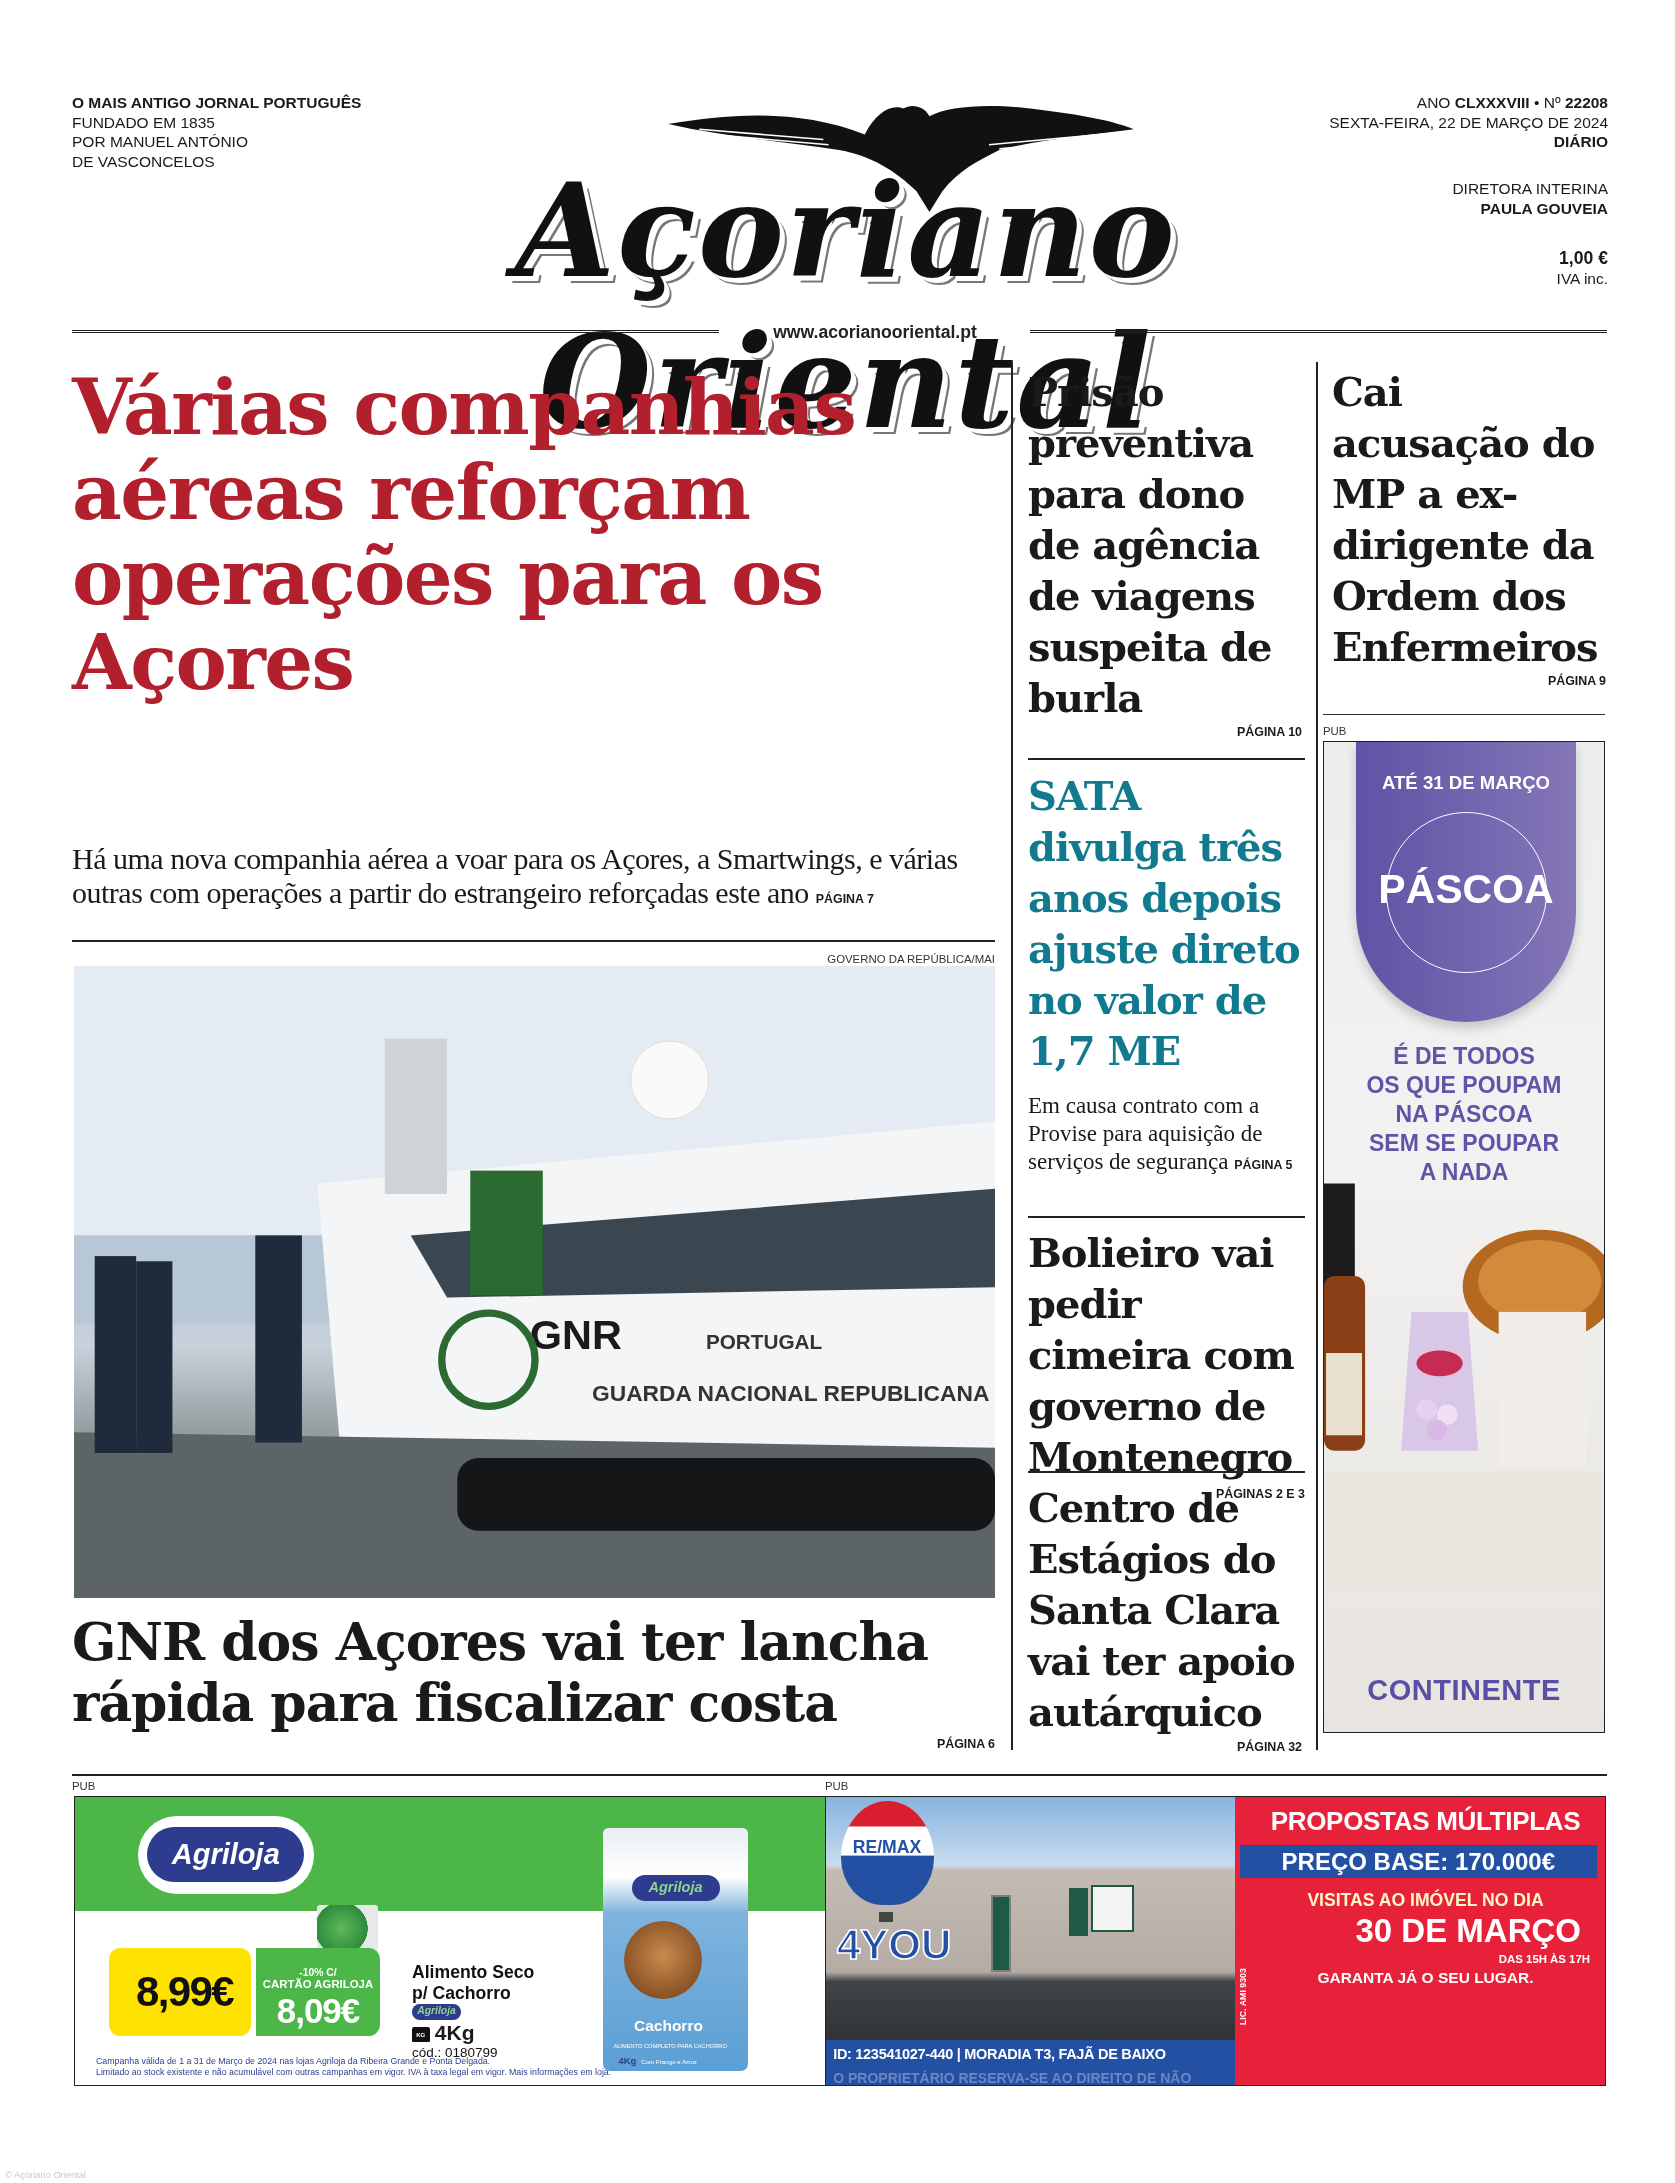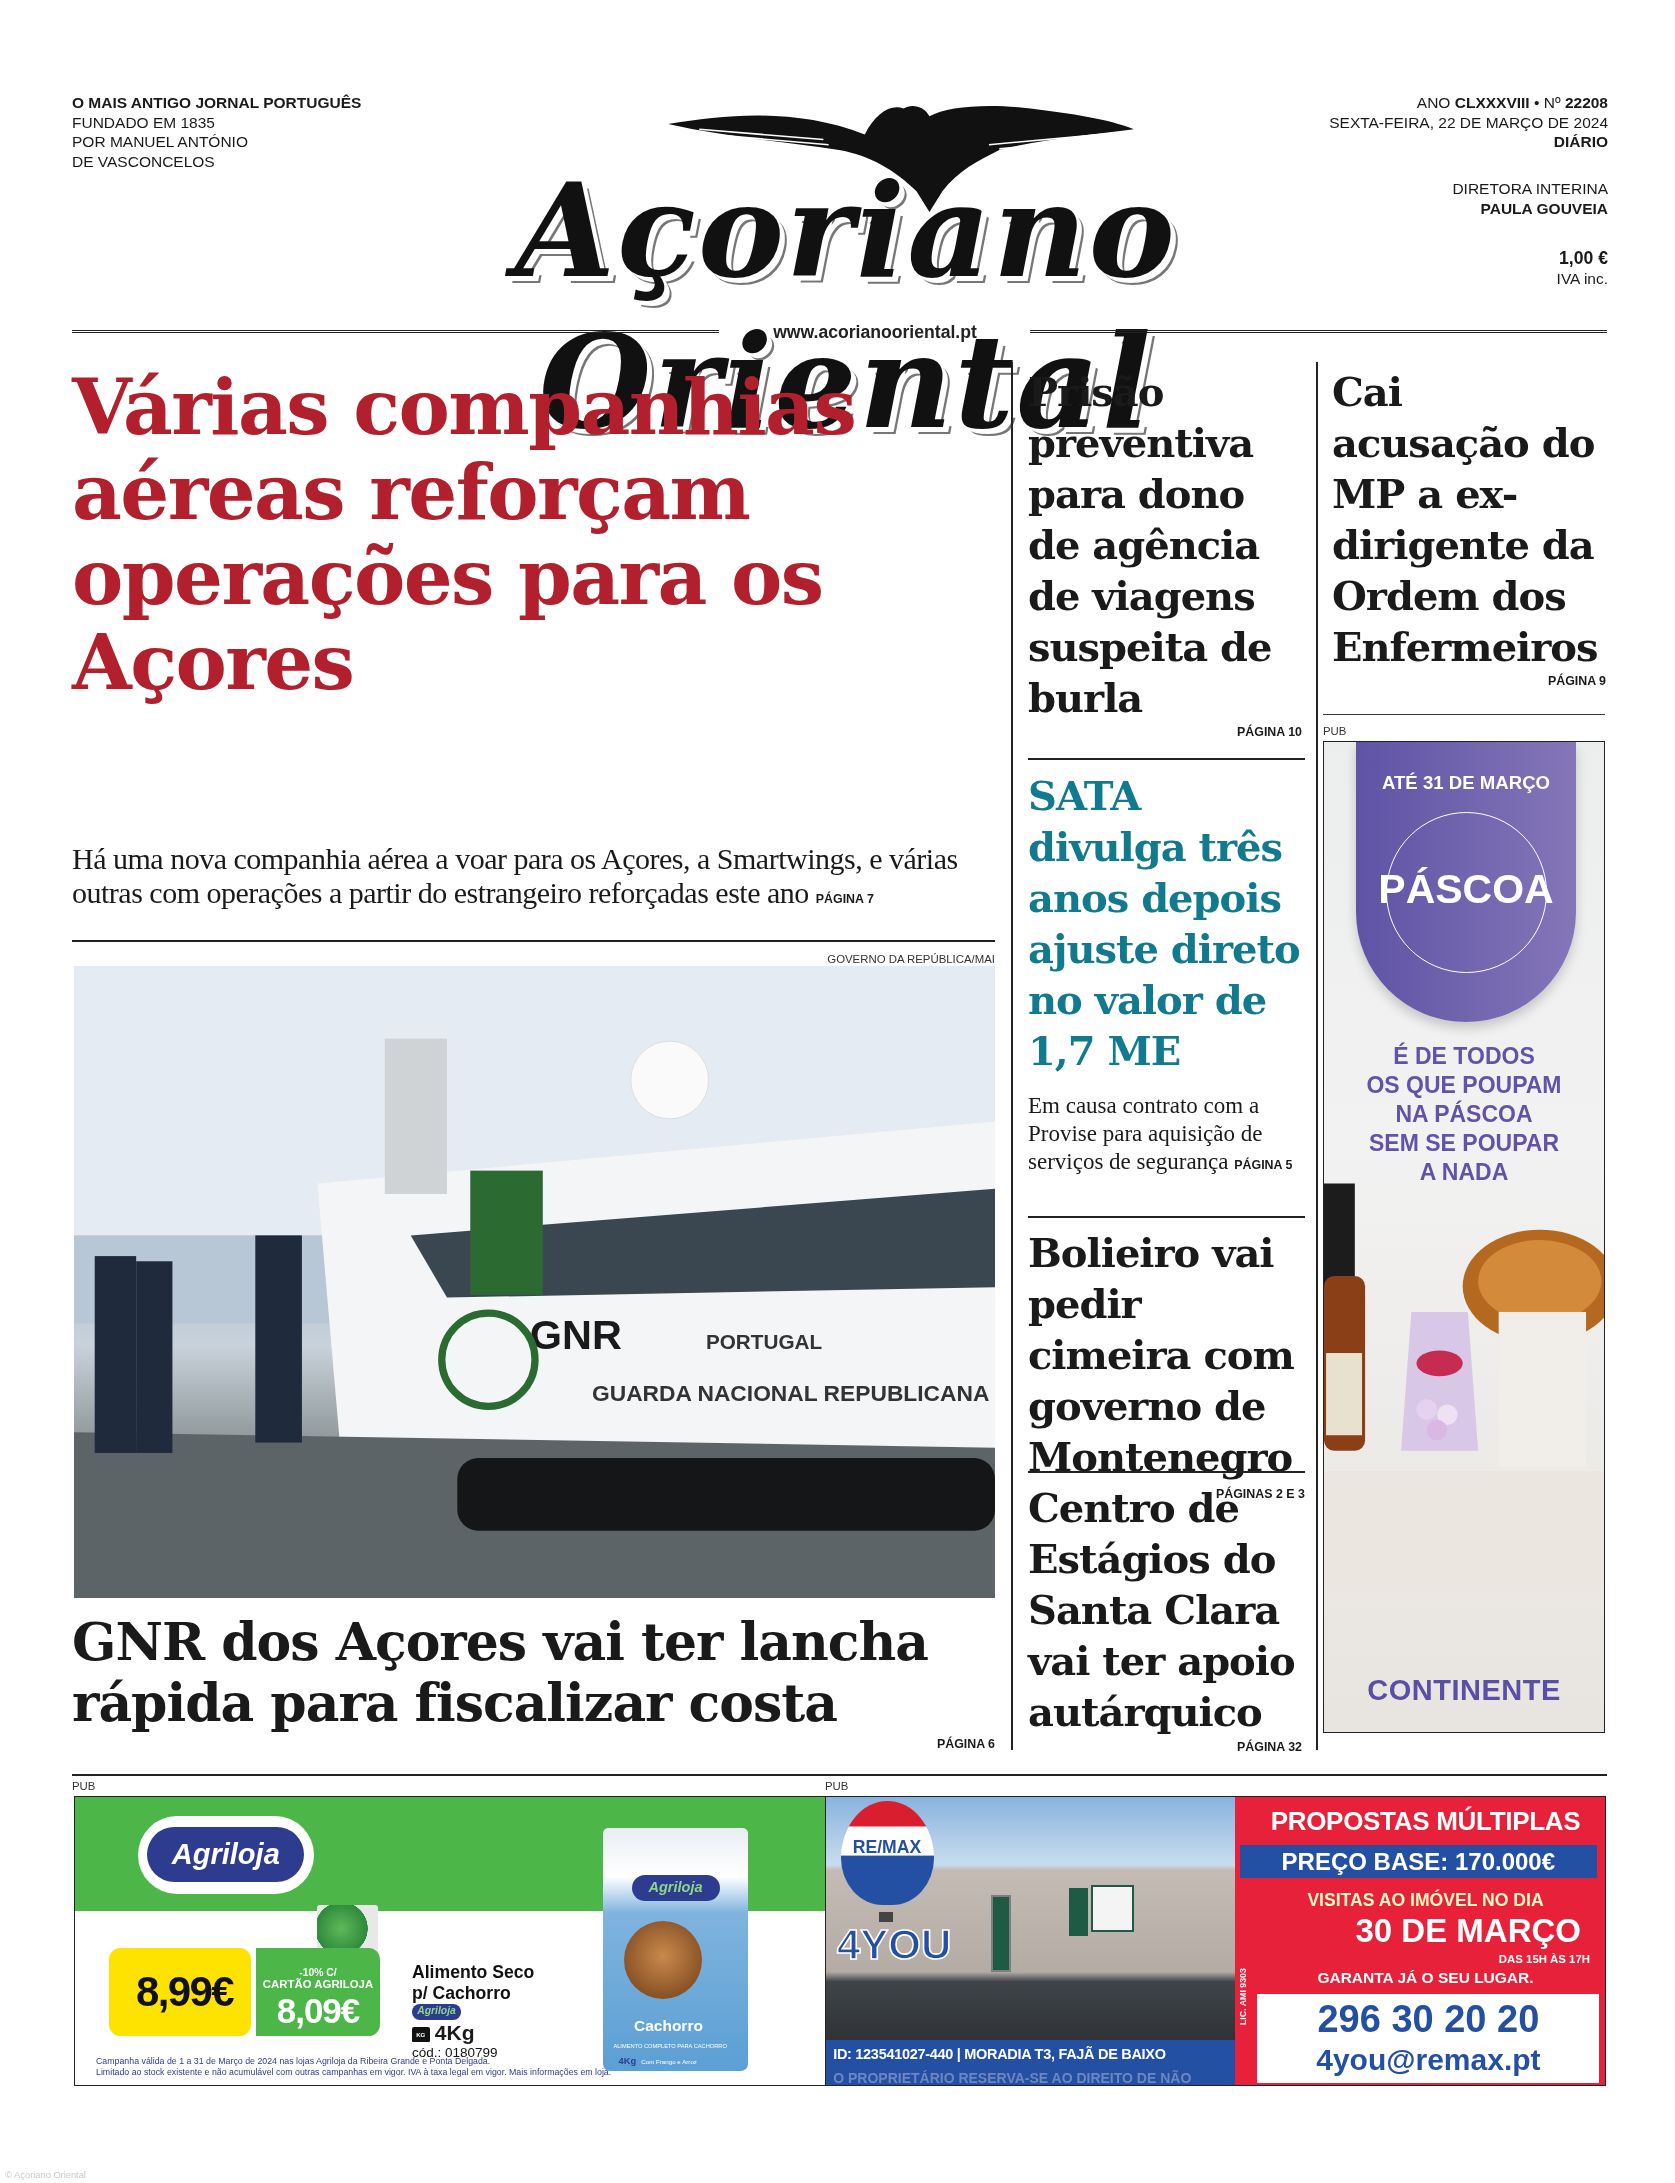--- a/index.html
+++ b/index.html
@@ -311,21 +311,17 @@
     <div class="own">O PROPRIETÁRIO RESERVA-SE AO DIREITO DE NÃO ACEITAR QUALQUER PROPOSTA</div>
   </div>
   <div class="ami">LIC. AMI 9303</div>
   <div class="right">
     <div class="h1">PROPOSTAS MÚLTIPLAS</div>
     <div class="blue">PREÇO BASE: 170.000€</div>
     <div class="l3">VISITAS AO IMÓVEL NO DIA</div>
     <div class="l4">30 DE MARÇO</div>
     <div class="l5">DAS 15H ÀS 17H</div>
     <div class="l6">GARANTA JÁ O SEU LUGAR.</div>
-    <div class="white">
-      <div class="phone">296 30 20 20</div>
-      <div class="mail">4you@remax.pt</div>
-    </div>
   </div>
 </div>
 
 <div class="abs copyright">© Açoriano Oriental</div>
 
 
 </body></html>

